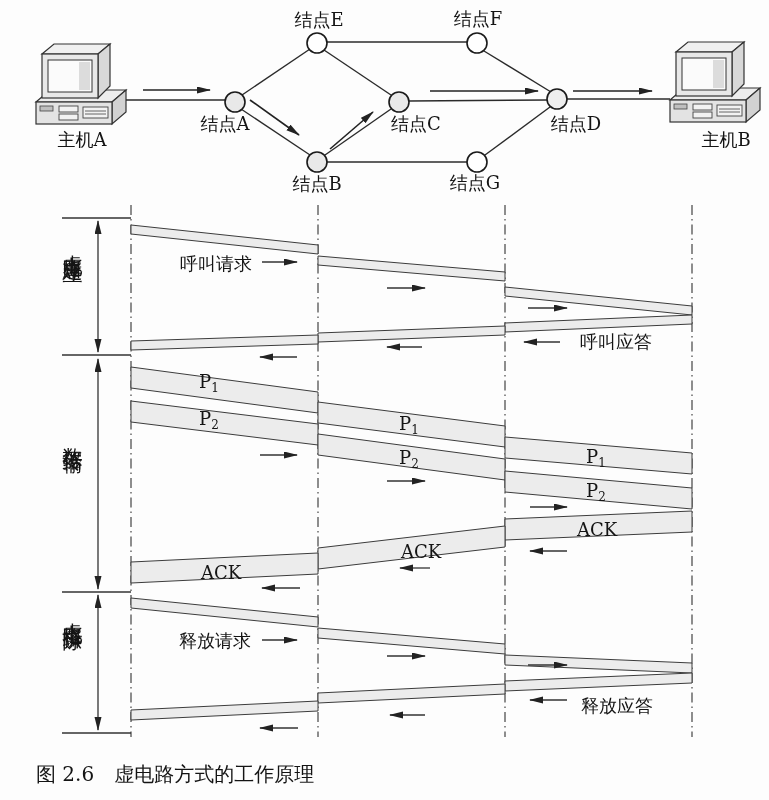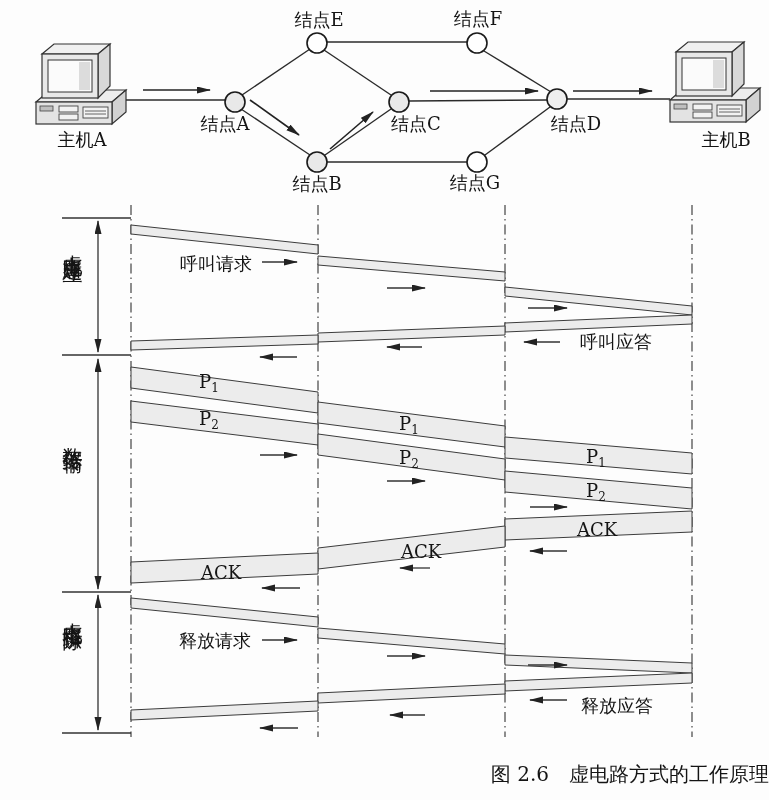--- a/index.html
+++ b/index.html
@@ -21,21 +21,21 @@
     line-height:22px;
     white-space:nowrap;
   }
   .vlabel-setup{left:62px;top:239px;}
   .vlabel-data{left:62px;top:432px;}
   .vlabel-teardown{left:62px;top:607px;}
   .caption{
     position:absolute;
     left:0;top:761px;width:769px;
     padding-left:36px;box-sizing:border-box;
-    text-align:right;
+    text-align:left;
     font-size:20px;
     color:#141414;
   }
   .t{font-family:"DejaVu Serif","Liberation Serif",serif;font-size:18px;fill:#141414;}
   .sub{font-size:12px;}
   .band{fill:#ececec;stroke:#3c3c3c;stroke-width:1;}
   .edge{stroke:#2b2b2b;stroke-width:1.4;}
   .vline{stroke:#444;stroke-width:1.2;stroke-dasharray:10 4 1.5 4;}
   .tick{stroke:#333;stroke-width:1.3;}
   .seqarrow{stroke:#333;stroke-width:1.3;}

